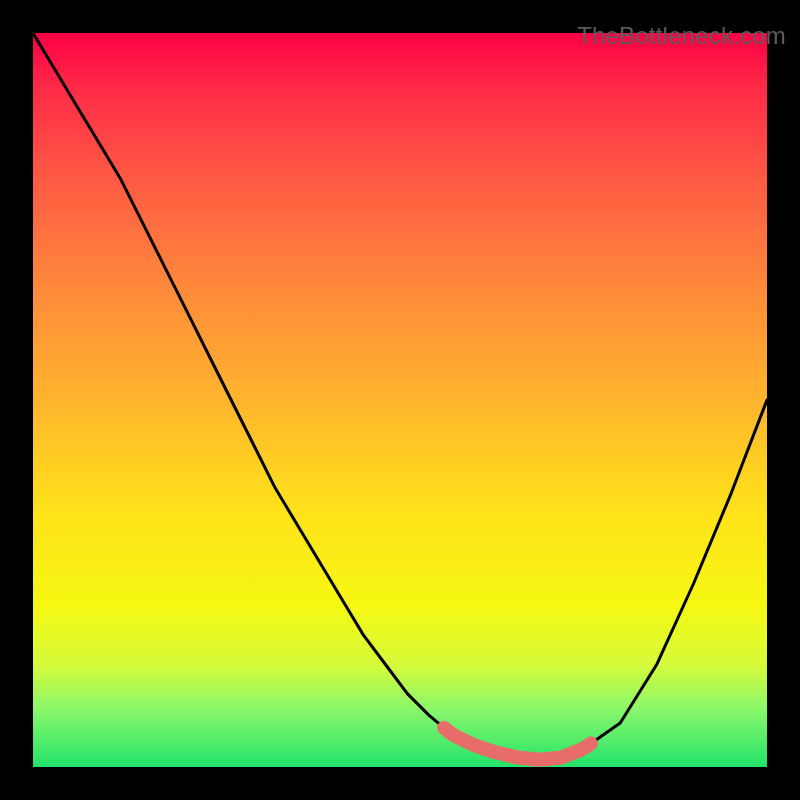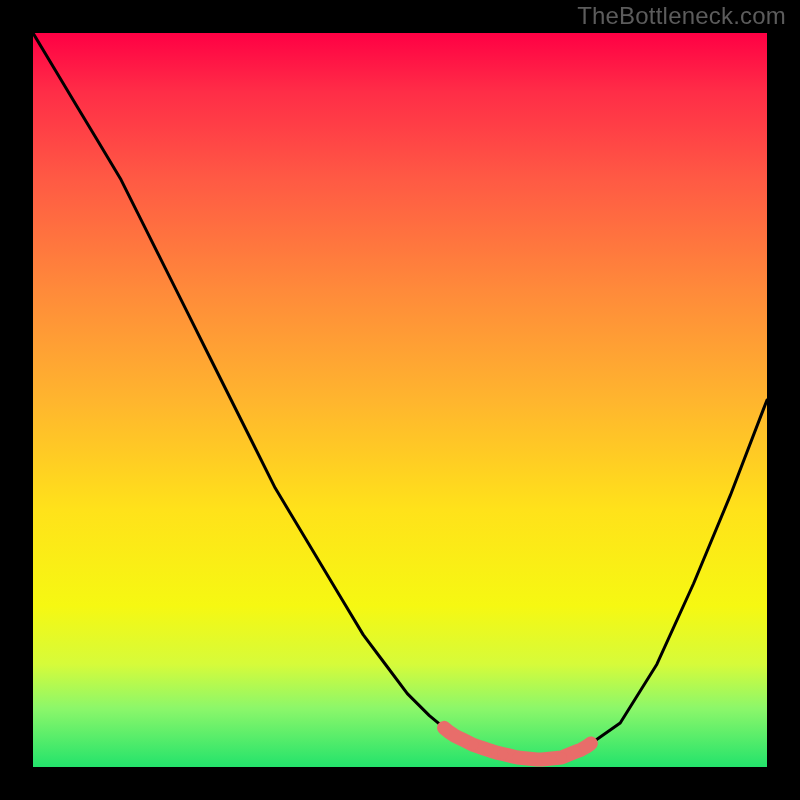--- a/index.html
+++ b/index.html
@@ -5,21 +5,21 @@
   * { margin: 0; padding: 0; box-sizing: border-box; }
   html, body { width: 800px; height: 800px; overflow: hidden; background: #000; }
   .frame {
     position: relative;
     width: 800px;
     height: 800px;
     background: #000;
   }
   .watermark {
     position: absolute;
-    top: 2px;
+    top: 22px;
     right: 14px;
     color: #5c5c5c;
     font-family: Arial, Helvetica, sans-serif;
     font-size: 24px;
     font-weight: 500;
     letter-spacing: 0.2px;
     z-index: 5;
   }
   .plot-area {
     position: absolute;

